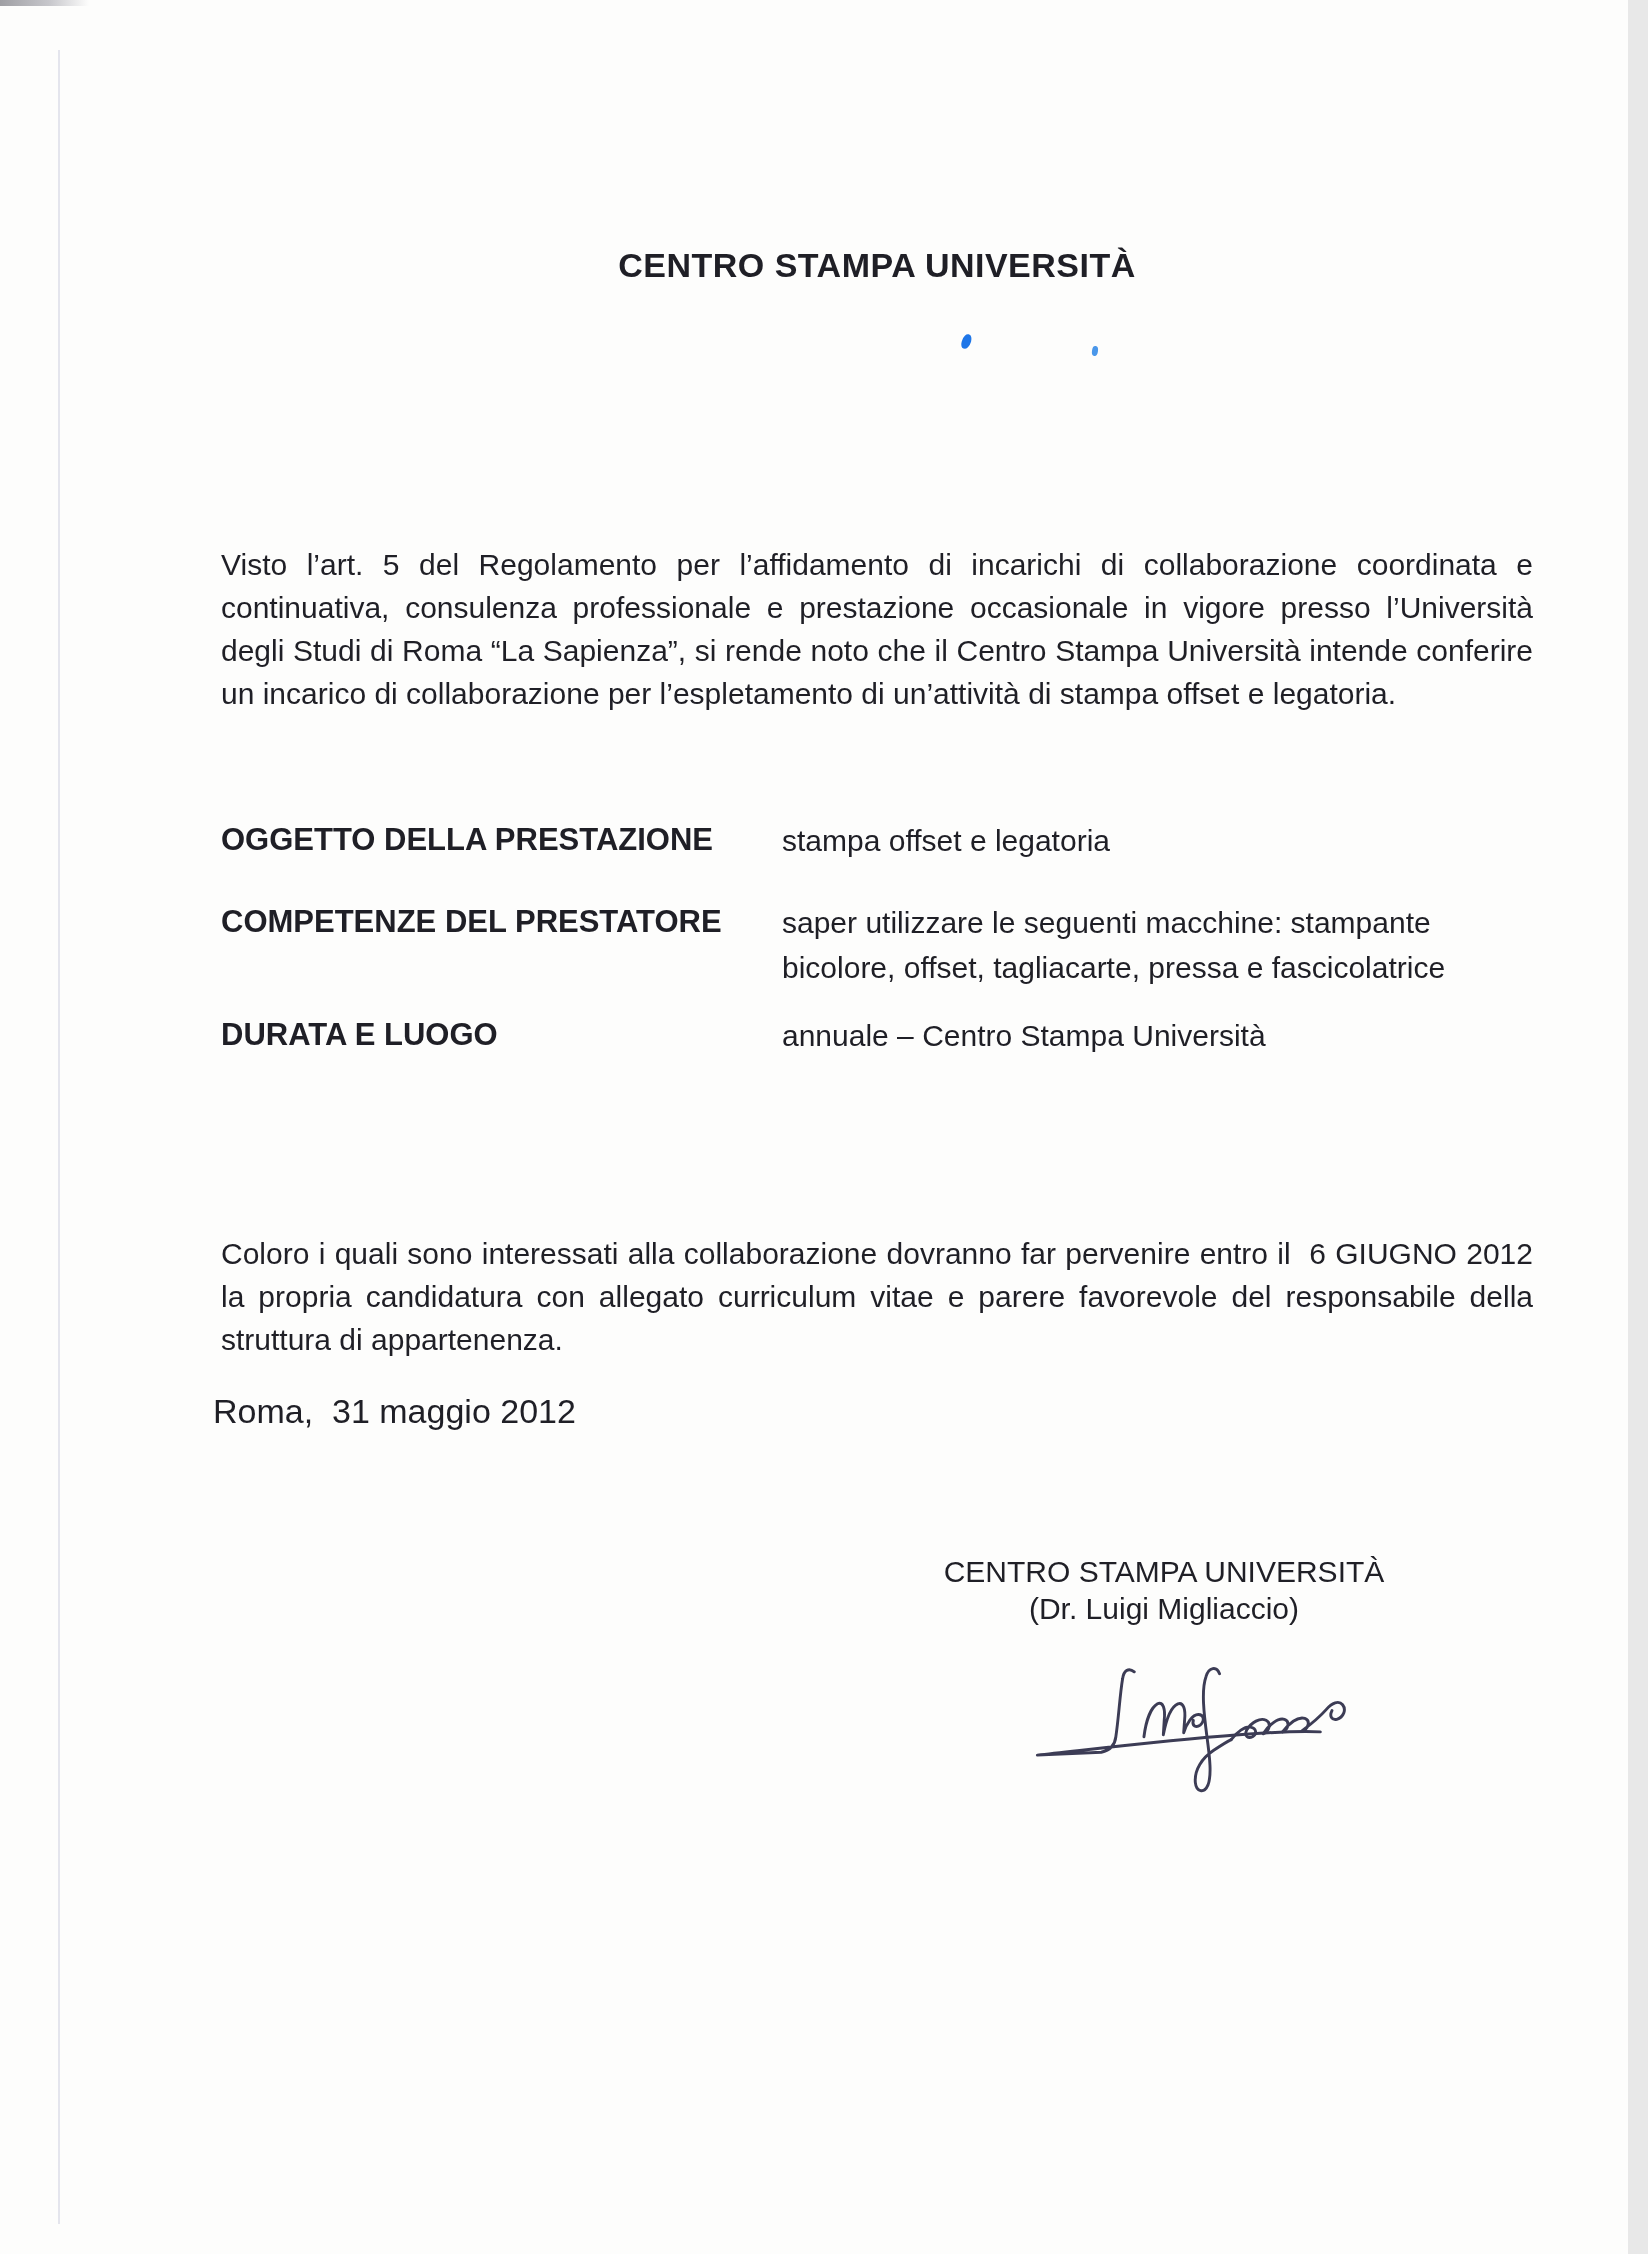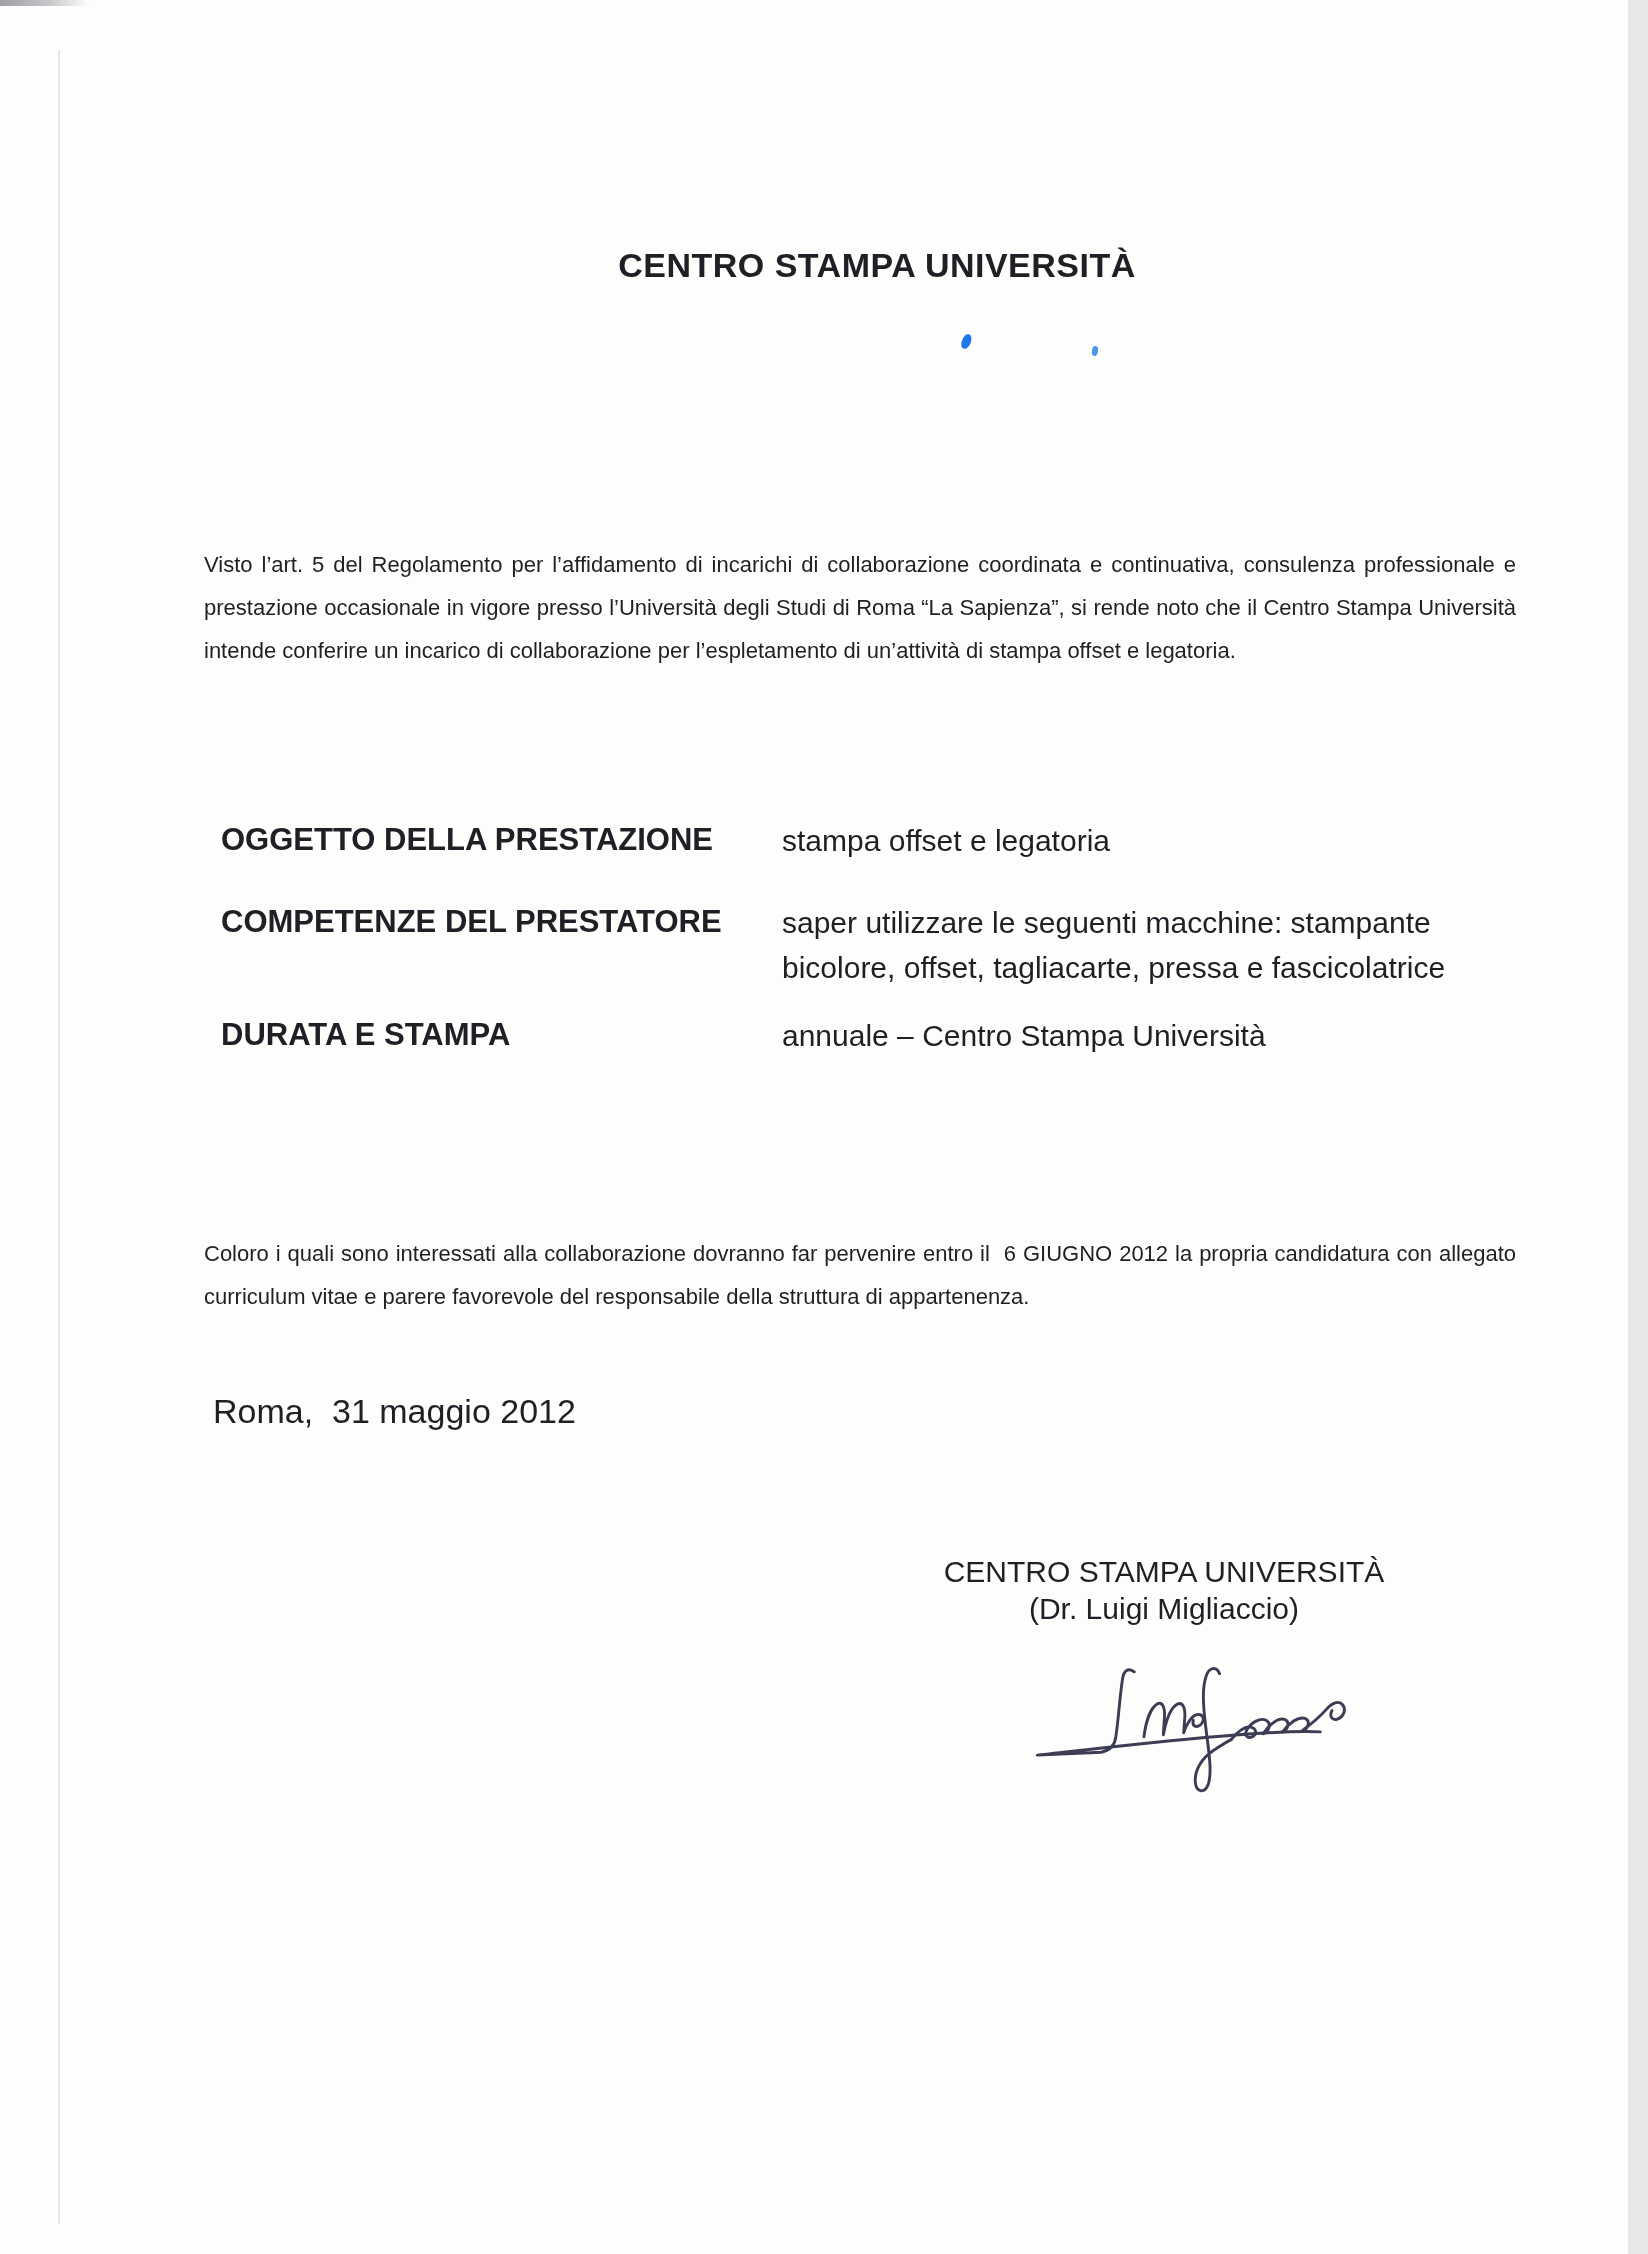--- a/index.html
+++ b/index.html
@@ -41,22 +41,22 @@
     position: absolute; left: 221px; top: 246px; width: 1312px;
     font-size: 34px; font-weight: bold; text-align: center;
     letter-spacing: 0.5px;
   }
   .doc-subtitle {
     position: absolute; left: 221px; top: 406px; width: 1312px;
     font-size: 31px; font-weight: bold; text-align: center;
     letter-spacing: 0.2px;
   }
   .para {
-    position: absolute; left: 204px; width: 1312px;
-    font-size: 22px; line-height: 43px;
+    position: absolute; left: 221px; width: 1312px;
+    font-size: 30px; line-height: 43px;
     text-align: justify;
   }
   .para-intro       { top: 543px; }
   .para-publication { top: 1114px; }
   .para-application { top: 1232px; }
   .detail-row { position: absolute; left: 221px; width: 1312px; }
   .detail-row-1 { top: 818px; }
   .detail-row-2 { top: 900px; }
   .detail-row-3 { top: 1013px; }
   .detail-label {
@@ -98,21 +98,21 @@
 
   <div class="detail-row detail-row-1">
     <div class="detail-label">OGGETTO DELLA PRESTAZIONE</div>
     <div class="detail-value">stampa offset e legatoria</div>
   </div>
   <div class="detail-row detail-row-2">
     <div class="detail-label">COMPETENZE DEL PRESTATORE</div>
     <div class="detail-value">saper utilizzare le seguenti macchine: stampante bicolore, offset, tagliacarte, pressa e fascicolatrice</div>
   </div>
   <div class="detail-row detail-row-3">
-    <div class="detail-label">DURATA E STAMPA</div>
+    <div class="detail-label">DURATA E LUOGO</div>
     <div class="detail-value">annuale – Centro Stampa Università</div>
   </div>
 
   <div class="para para-application">Coloro i quali sono interessati alla collaborazione dovranno far pervenire entro il &nbsp;6 GIUGNO 2012 la propria candidatura con allegato curriculum vitae e parere favorevole del responsabile della struttura di appartenenza.</div>
 
   <div class="place-date">Roma,  31 maggio 2012</div>
 
   <div class="signature-block">
     <div>CENTRO STAMPA UNIVERSITÀ</div>
     <div>(Dr. Luigi Migliaccio)</div>

